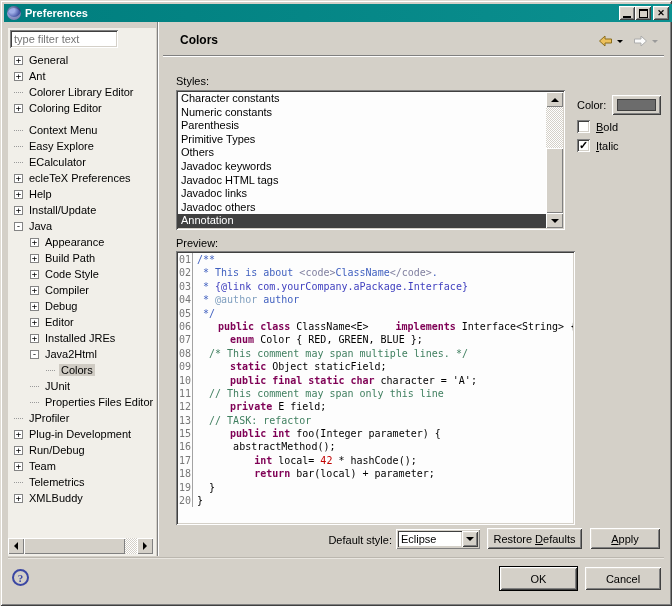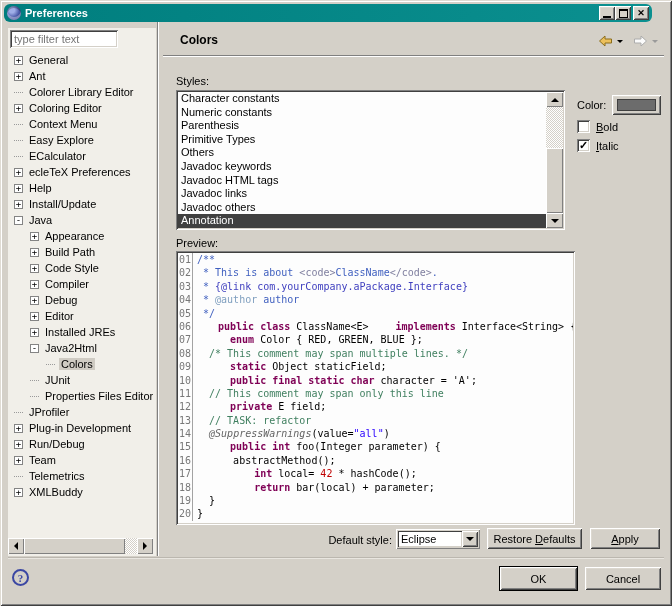--- a/index.html
+++ b/index.html
@@ -21,23 +21,23 @@
     background:#D4D0C8;
     box-shadow: inset 1px 1px 0 #FFFFFF, inset -1px -1px 0 #808080;
   }
   .sunken{
     background:#FFFFFF;
     box-shadow: inset 1px 1px 0 #808080, inset -1px -1px 0 #FFFFFF,
                 inset 2px 2px 0 #404040, inset -2px -2px 0 #D4D0C8;
   }
   
   .titlebar{
-    position:absolute;left:4px;top:4px;right:20px;height:18px;
+    position:absolute;left:4px;top:4px;right:0;height:18px;
     background:linear-gradient(90deg,#007E7E,#0B9090);
-    display:flex;align-items:center;padding:0 3px;border-radius:6px;
+    display:flex;align-items:center;padding:0 3px;
   }
   .titlebar .apptitle{color:#FFF;font-weight:bold;font-size:11px;margin-left:4px;flex:1;}
   .tb-btn{width:16px;height:14px;display:flex;align-items:center;justify-content:center;position:relative;}
   .glyph-min{width:8px;height:2px;background:#000;margin-top:8px;}
   .glyph-max{width:9px;height:9px;border:1px solid #000;border-top-width:2px;}
   .glyph-close{font-size:9px;font-weight:bold;line-height:12px;}
   .tb-gap{width:2px;}
   .eclipse-icon{width:14px;height:14px;border-radius:50%;
     background:radial-gradient(circle at 35% 30%,#9FAEE8 0 20%,#4B5AA9 55%,#23266E 100%);
     box-shadow:inset 0 -3px 0 rgba(255,255,255,.35), inset 0 2px 0 rgba(0,0,0,.25);}
@@ -161,21 +161,21 @@
           <span class="tlabel">Ant</span>
         </div>
         <div class="tree-row" style="padding-left: 6px;">
           <span class="stub"></span>
           <span class="tlabel">Colorer Library Editor</span>
         </div>
         <div class="tree-row" style="padding-left: 6px;">
           <span class="expander">+</span>
           <span class="tlabel">Coloring Editor</span>
         </div>
-        <div class="tree-row" style="padding-left: 6px;">
+        <div class="tree-row" style="padding-left: 6px; margin-top: 6px;">
           <span class="stub"></span>
           <span class="tlabel">Context Menu</span>
         </div>
         <div class="tree-row" style="padding-left: 6px;">
           <span class="stub"></span>
           <span class="tlabel">Easy Explore</span>
         </div>
         <div class="tree-row" style="padding-left: 6px;">
           <span class="stub"></span>
           <span class="tlabel">ECalculator</span>
@@ -338,21 +338,20 @@
         <div class="code-line"><span class="lineno">04</span><span class="tk-jd"> * </span><span class="tk-jk">@author</span><span class="tk-jd"> author</span></div>
         <div class="code-line"><span class="lineno">05</span><span class="tk-jd"> */</span></div>
         <div class="code-line"><span class="lineno">06</span><span class="tk-kw">public class</span><span class="tk-pl"> ClassName&lt;E&gt; </span><span class="tk-kw">implements</span><span class="tk-pl"> Interface&lt;String&gt; {</span></div>
         <div class="code-line"><span class="lineno">07</span><span class="tk-pl">  </span><span class="tk-kw">enum</span><span class="tk-pl"> Color { RED, GREEN, BLUE };</span></div>
         <div class="code-line"><span class="lineno">08</span><span class="tk-cm">  /* This comment may span multiple lines. */</span></div>
         <div class="code-line"><span class="lineno">09</span><span class="tk-pl">  </span><span class="tk-kw">static</span><span class="tk-pl"> Object staticField;</span></div>
         <div class="code-line"><span class="lineno">10</span><span class="tk-pl">  </span><span class="tk-kw">public final static char</span><span class="tk-pl"> character = 'A';</span></div>
         <div class="code-line"><span class="lineno">11</span><span class="tk-cm">  // This comment may span only this line</span></div>
         <div class="code-line"><span class="lineno">12</span><span class="tk-pl">  </span><span class="tk-kw">private</span><span class="tk-pl"> E field;</span></div>
         <div class="code-line"><span class="lineno">13</span><span class="tk-cm">  // TASK: refactor</span></div>
-        <div class="code-line"><span class="lineno">14</span><span class="tk-pl">  </span><span class="tk-an">@SuppressWarnings</span><span class="tk-pl">(value=</span><span class="tk-st">"all"</span><span class="tk-pl">)</span></div>
         <div class="code-line"><span class="lineno">15</span><span class="tk-pl">  </span><span class="tk-kw">public int</span><span class="tk-pl"> foo(Integer parameter) {</span></div>
         <div class="code-line"><span class="lineno">16</span><span class="tk-pl">      abstractMethod();</span></div>
         <div class="code-line"><span class="lineno">17</span><span class="tk-pl">      </span><span class="tk-kw">int</span><span class="tk-pl"> local= </span><span class="tk-nu">42</span><span class="tk-pl"> * hashCode();</span></div>
         <div class="code-line"><span class="lineno">18</span><span class="tk-pl">      </span><span class="tk-kw">return</span><span class="tk-pl"> bar(local) + parameter;</span></div>
         <div class="code-line"><span class="lineno">19</span><span class="tk-pl">  }</span></div>
         <div class="code-line"><span class="lineno">20</span><span class="tk-pl">}</span></div>
       </div>
   </div>
 
   <div class="lbl" style="left:300px;top:534px;width:92px;text-align:right;">Default style:</div>

